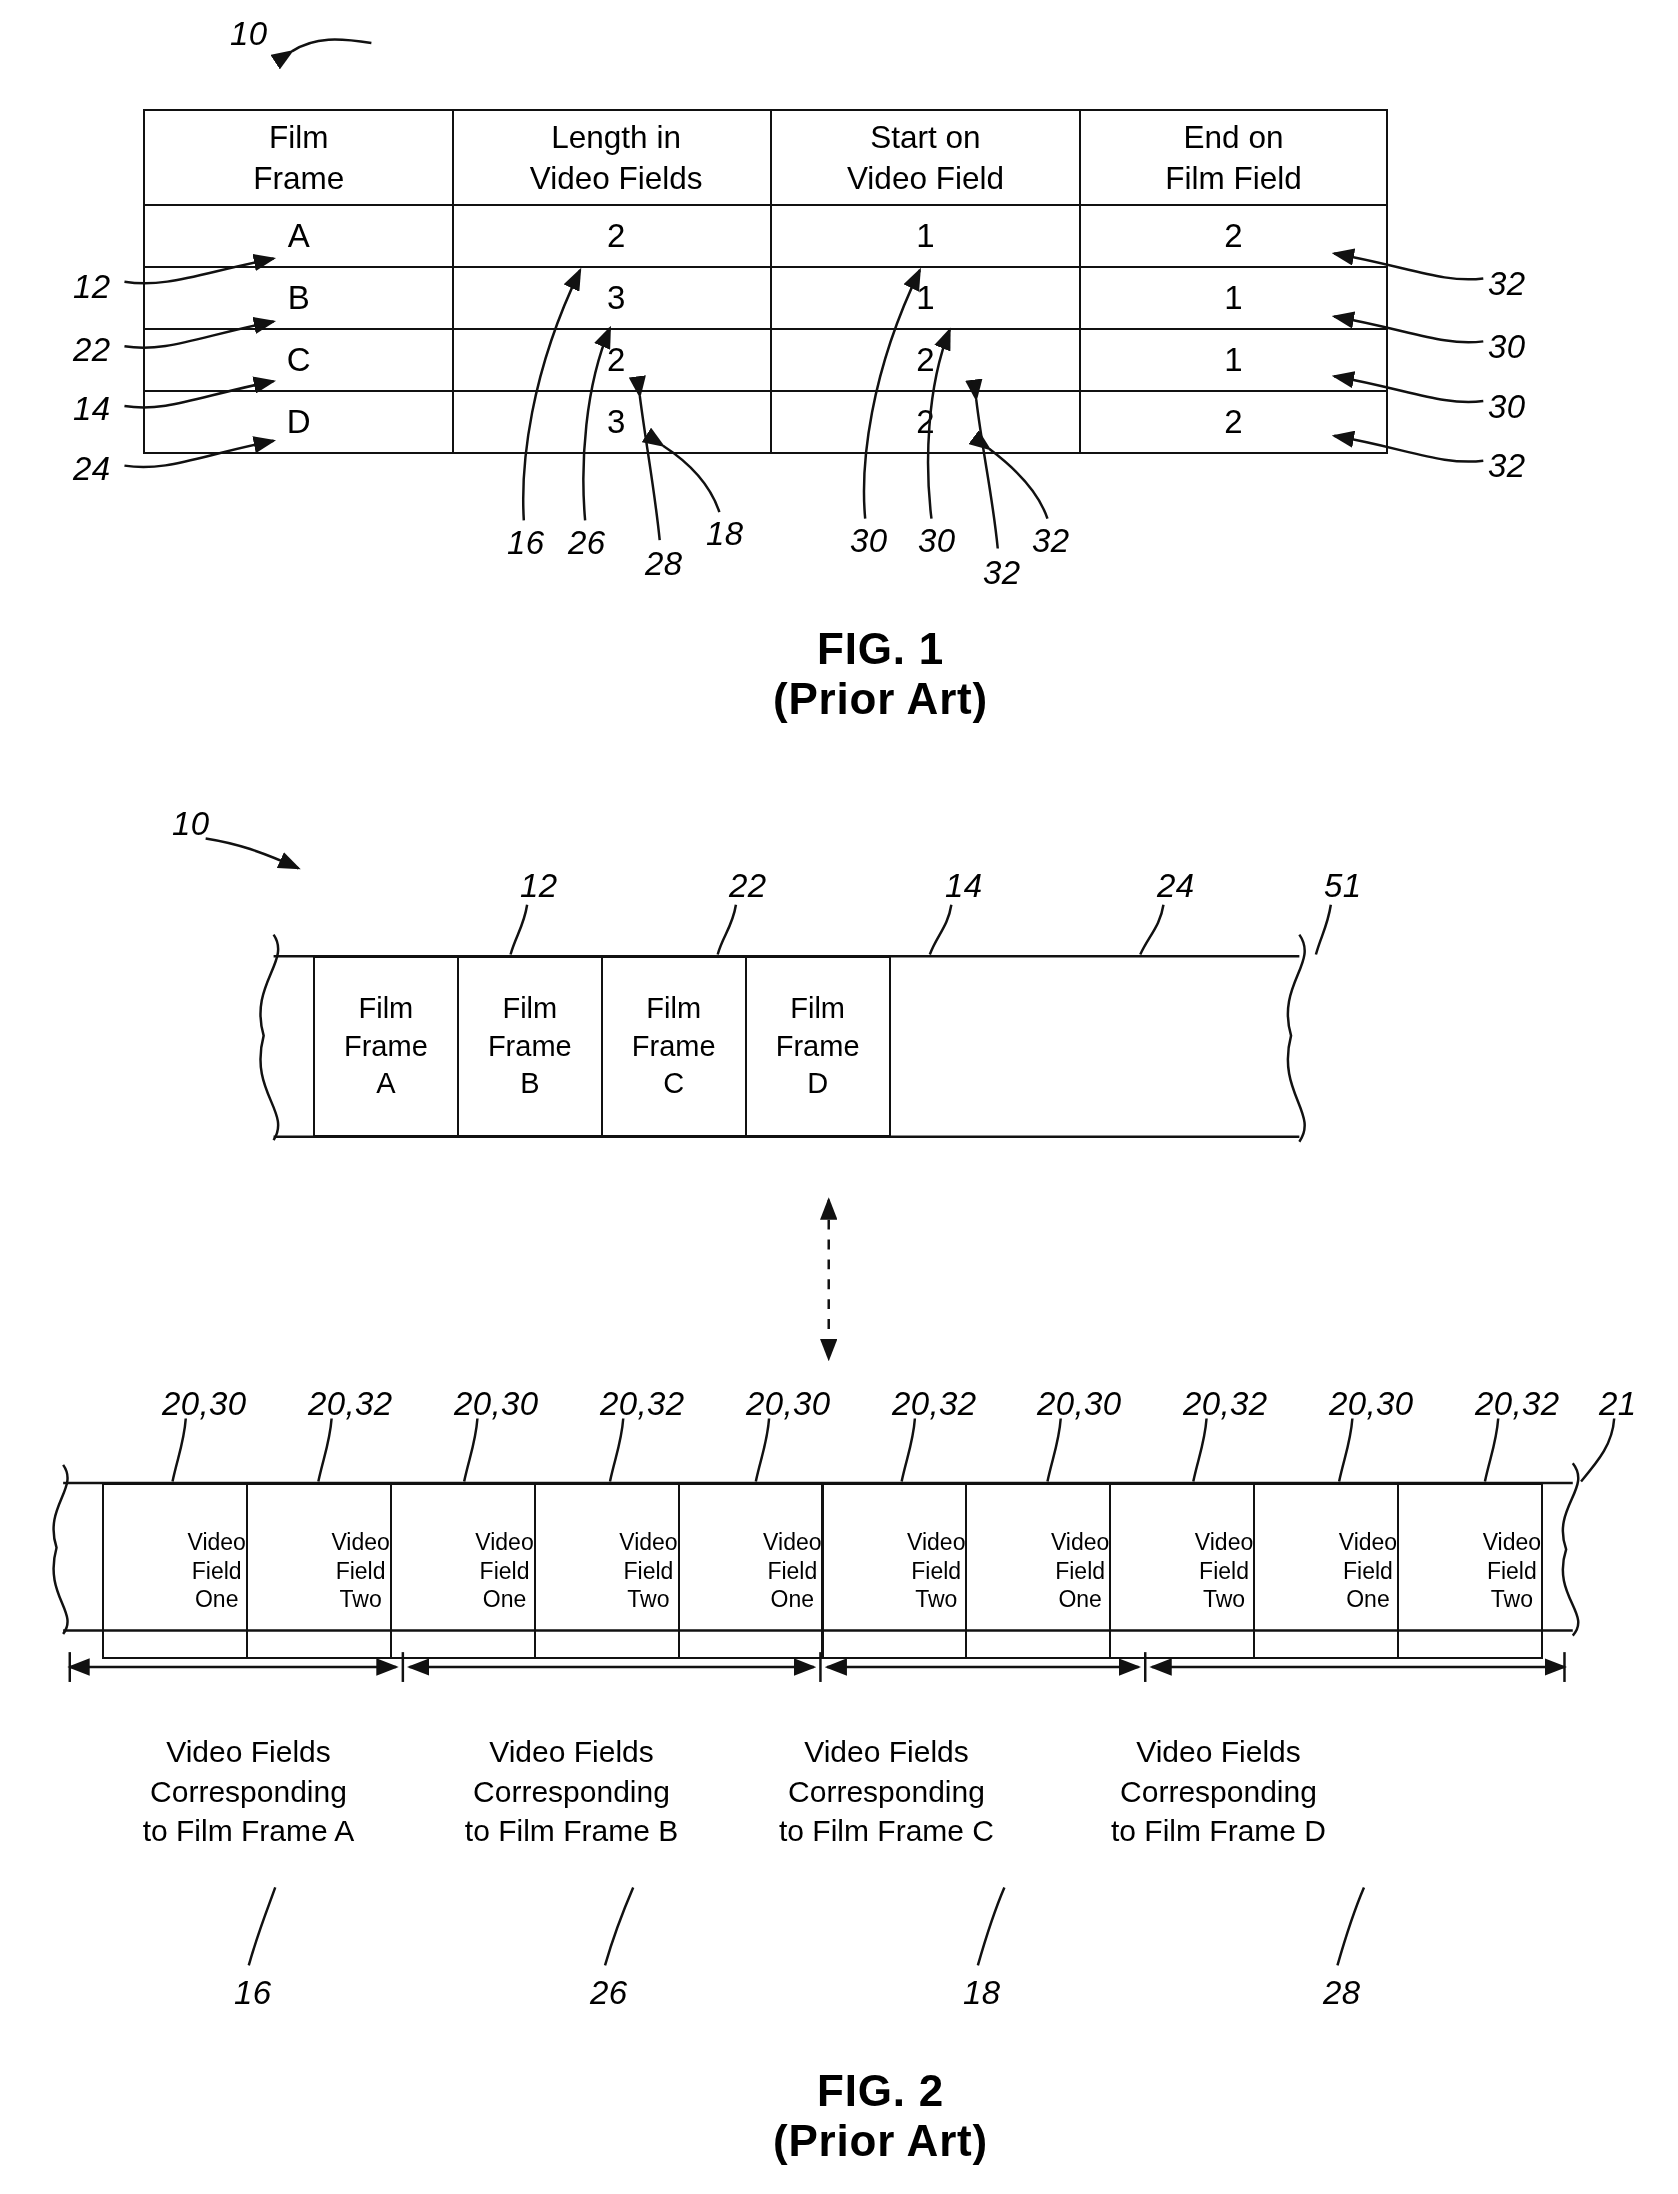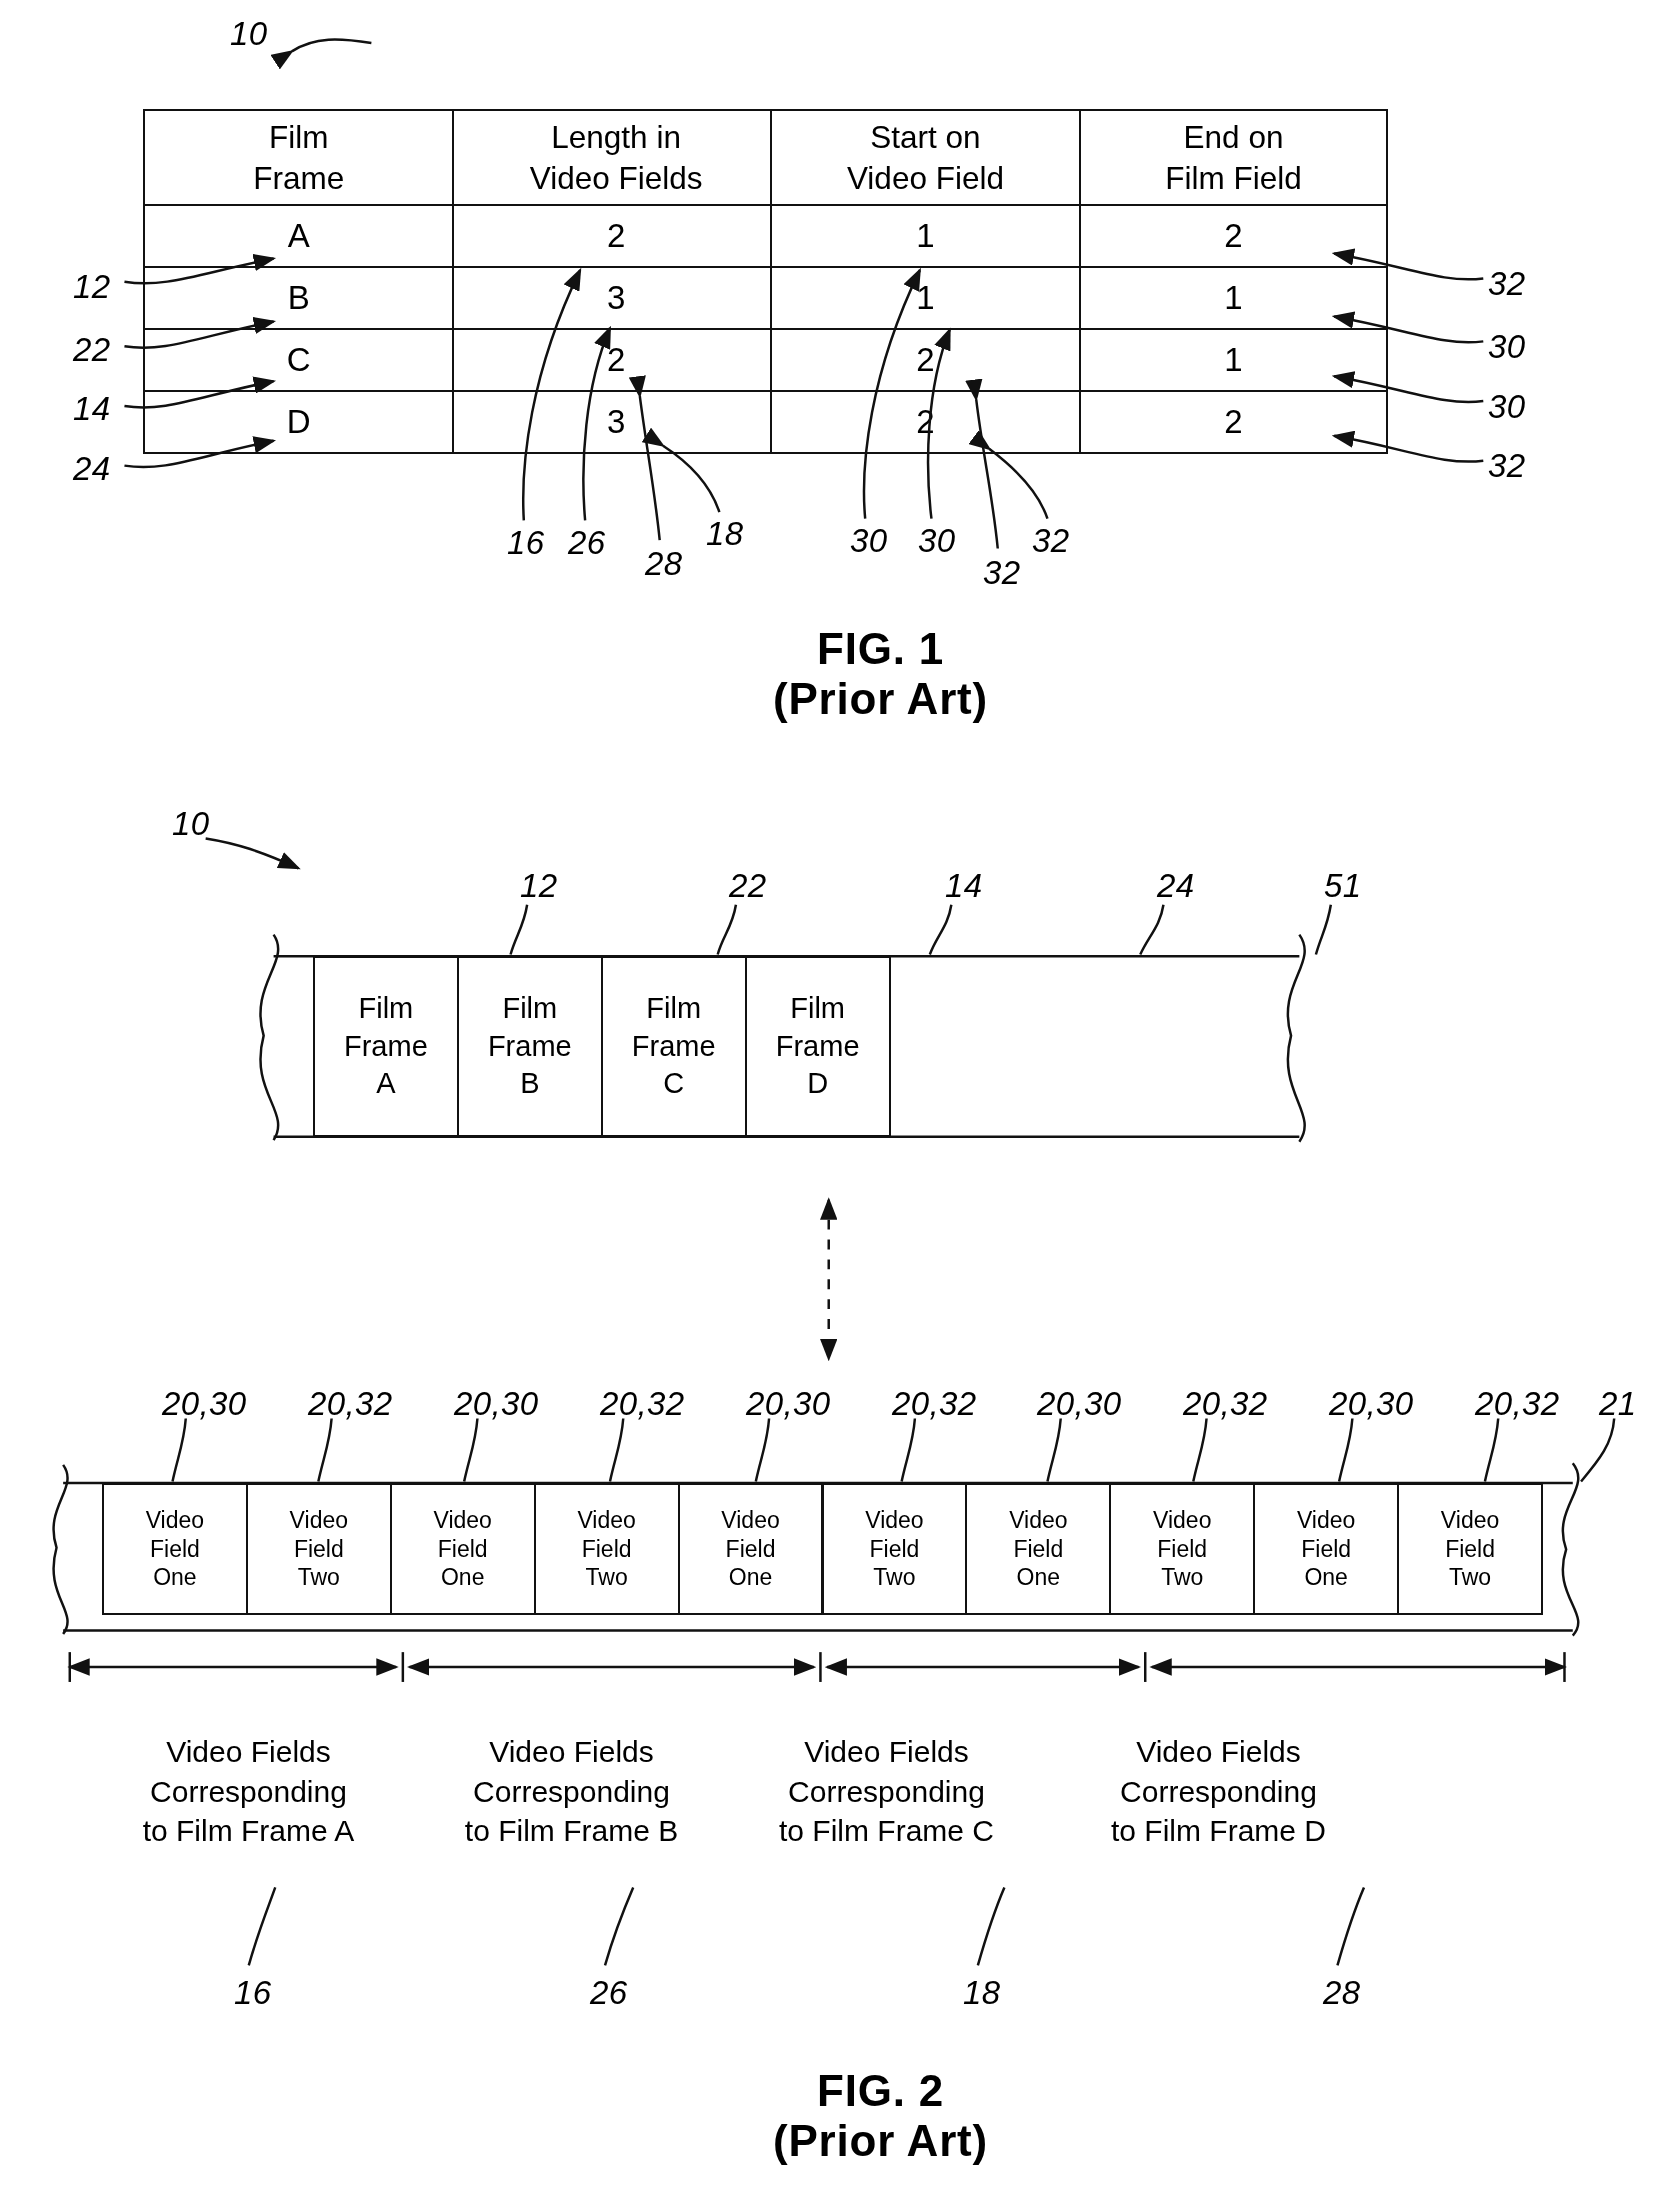--- a/index.html
+++ b/index.html
@@ -116,26 +116,26 @@
   
   #vf-strip {
     position: absolute;
     left: 104px;
     top: 1483px;
     height: 147px;
     display: flex;
   }
   #vf-strip .vfbox {
     width: 146px;
-    height: 132px;
+    height: 176px;
     border: 2.1px solid #111;
     margin-left: -2.1px;
     display: flex;
     align-items: center;
-    justify-content: center;
+    justify-content: flex-end;
     box-sizing: border-box;
   }
   #vf-strip .vfbox .vfield { position: static; }
 </style>
 </head>
 <body>
 
 <div class="page">
 
   <div>

